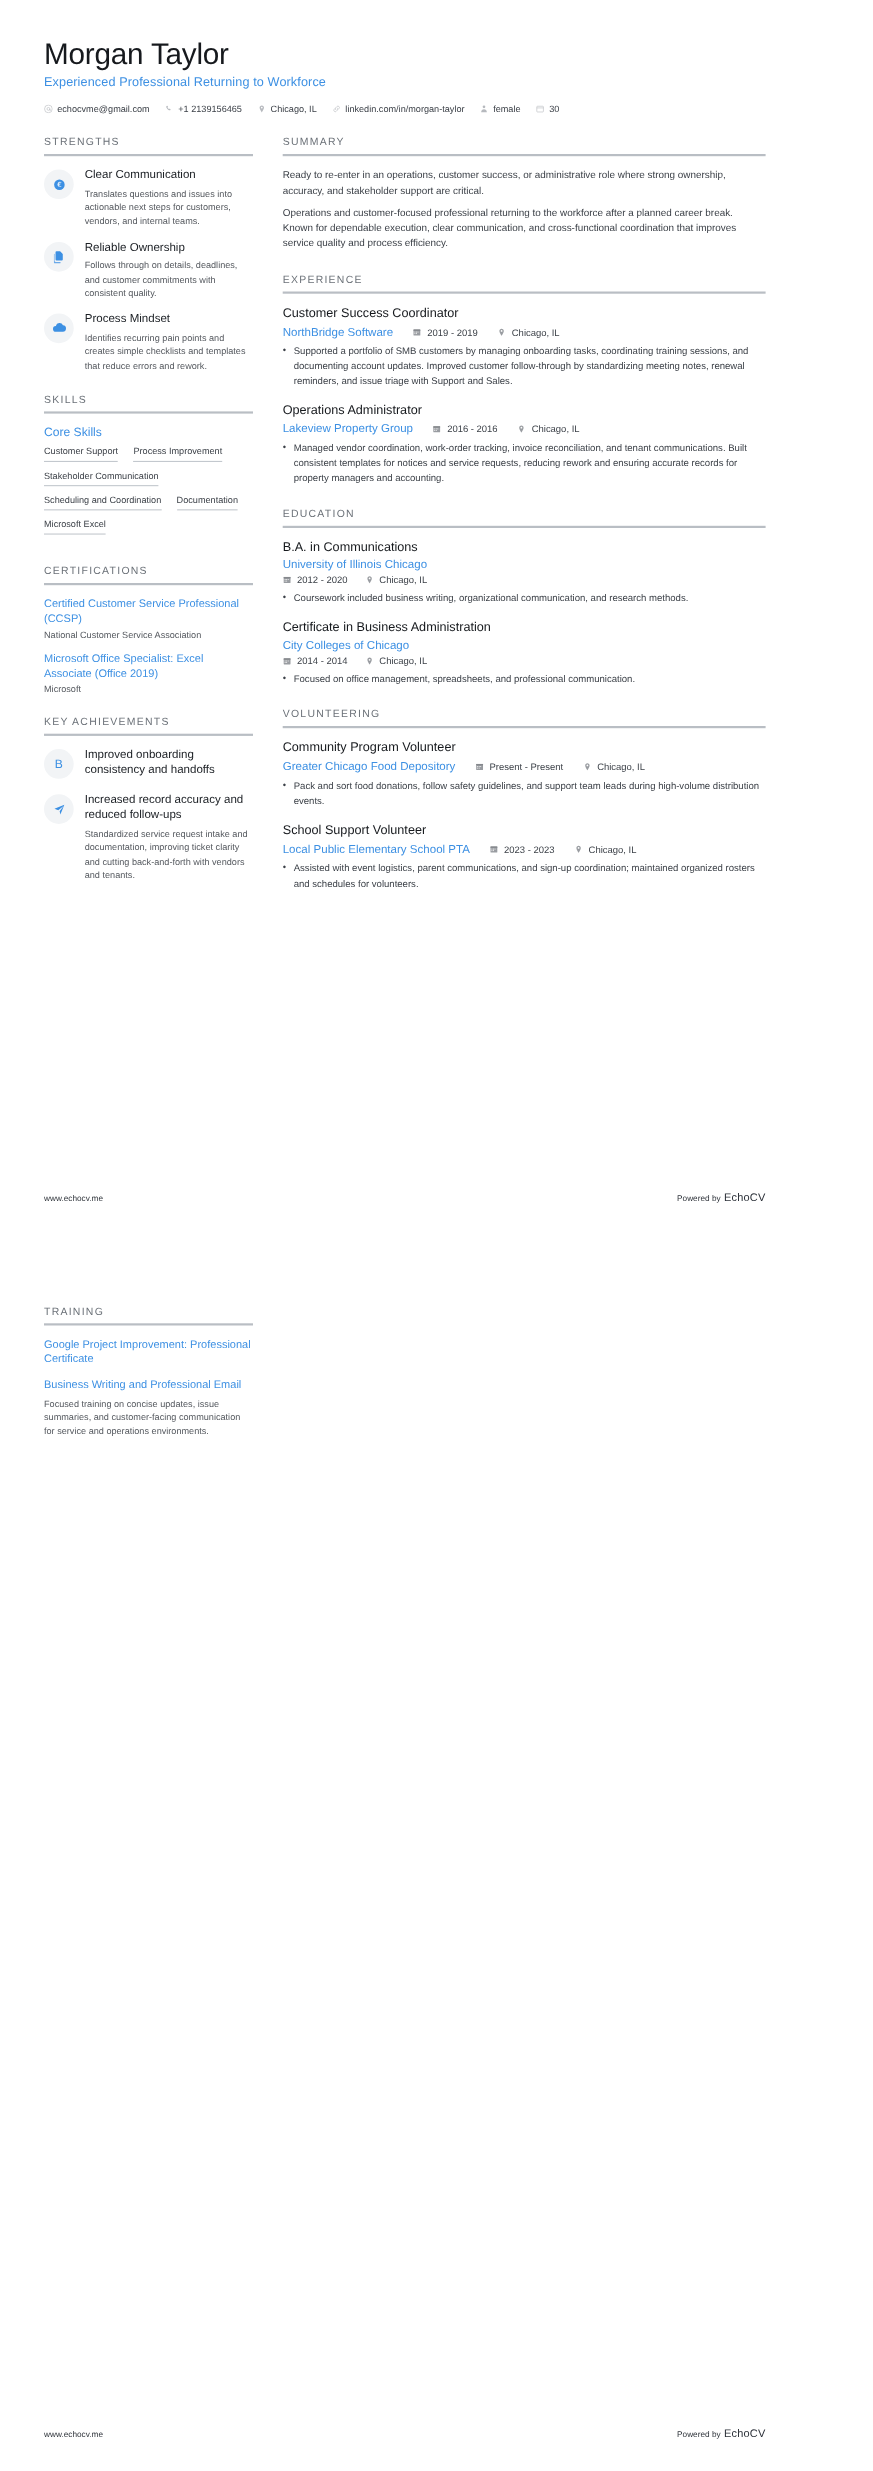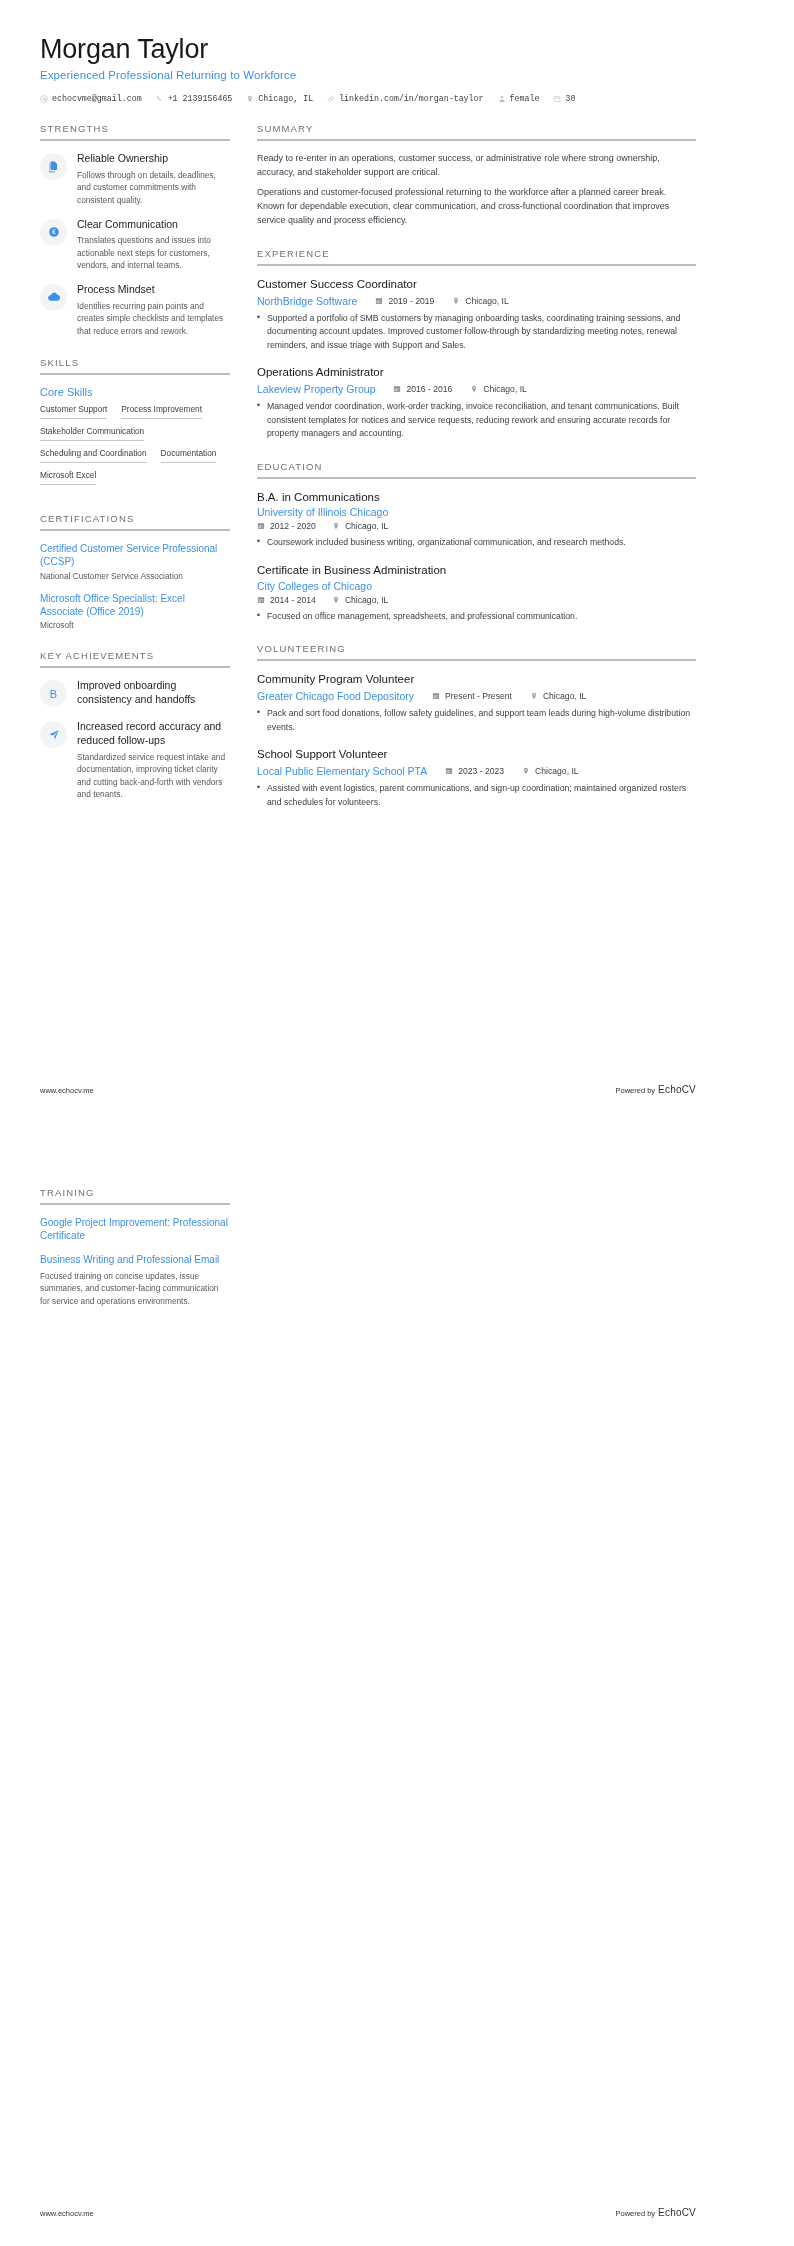--- a/index.html
+++ b/index.html
@@ -35,21 +35,20 @@
     letter-spacing: .1px;
   }
   .hdr-contacts {
     margin-top: 13px;
     display: flex;
     flex-wrap: wrap;
     align-items: center;
     gap: 0 14px;
     font-size: 8.3px;
     color: #3c4148;
-    font-family: Liberation Mono, monospace;
   }
   .contact {
     display: inline-flex;
     align-items: center;
     gap: 4px;
     white-space: nowrap;
   }
   .contact .ico { display: inline-flex; opacity: .55; }
   .contact .ico svg { display: block; }
 
@@ -303,41 +302,41 @@
   <div class="cols">
 
     <div class="col-left">
 
       <div class="sec">
         <div class="sec-title">STRENGTHS</div>
         <div class="sec-rule"></div>
 
         <div class="feat">
           <div class="feat-badge">
+            <svg width="12" height="12" viewBox="0 0 16 16">
+                <circle cx="8" cy="8" r="6.4" fill="#3d90e3"></circle>
+                <text x="8" y="11.2" font-size="8.4" text-anchor="middle" fill="#ffffff" font-family="DejaVu Sans, sans-serif">€</text>
+              </svg>
+          </div>
+          <div class="feat-body">
+            <div class="feat-title">Clear Communication</div>
+            <div class="feat-desc">Translates questions and issues into actionable next steps for customers, vendors, and internal teams.</div>
+          </div>
+        </div>
+
+        <div class="feat">
+          <div class="feat-badge">
             <svg width="13" height="13" viewBox="0 0 16 16">
                 <path d="M5.4 1.8h4l3 3v6.3a1.1 1.1 0 01-1.1 1.1H5.4a1.1 1.1 0 01-1.1-1.1V2.9a1.1 1.1 0 011.1-1.1z" fill="#3d90e3"></path>
                 <path d="M3.2 4.4v7.9a1.6 1.6 0 001.6 1.6h5.1v.3a1.1 1.1 0 01-1.1 1.1H3.6a1.1 1.1 0 01-1.1-1.1V5.5a1.1 1.1 0 01.7-1.1z" fill="#3d90e3" opacity=".75"></path>
               </svg>
           </div>
           <div class="feat-body">
             <div class="feat-title">Reliable Ownership</div>
             <div class="feat-desc">Follows through on details, deadlines, and customer commitments with consistent quality.</div>
-          </div>
-        </div>
-
-        <div class="feat">
-          <div class="feat-badge">
-            <svg width="12" height="12" viewBox="0 0 16 16">
-                <circle cx="8" cy="8" r="6.4" fill="#3d90e3"></circle>
-                <text x="8" y="11.2" font-size="8.4" text-anchor="middle" fill="#ffffff" font-family="DejaVu Sans, sans-serif">€</text>
-              </svg>
-          </div>
-          <div class="feat-body">
-            <div class="feat-title">Clear Communication</div>
-            <div class="feat-desc">Translates questions and issues into actionable next steps for customers, vendors, and internal teams.</div>
           </div>
         </div>
 
         <div class="feat">
           <div class="feat-badge">
             <svg width="14" height="14" viewBox="0 0 16 16">
                 <path d="M4.6 12.2a3.1 3.1 0 01-.3-6.2 3.9 3.9 0 017.4-.6 2.9 2.9 0 01-.5 6.8z" fill="#3d90e3"></path>
               </svg>
           </div>
           <div class="feat-body">

